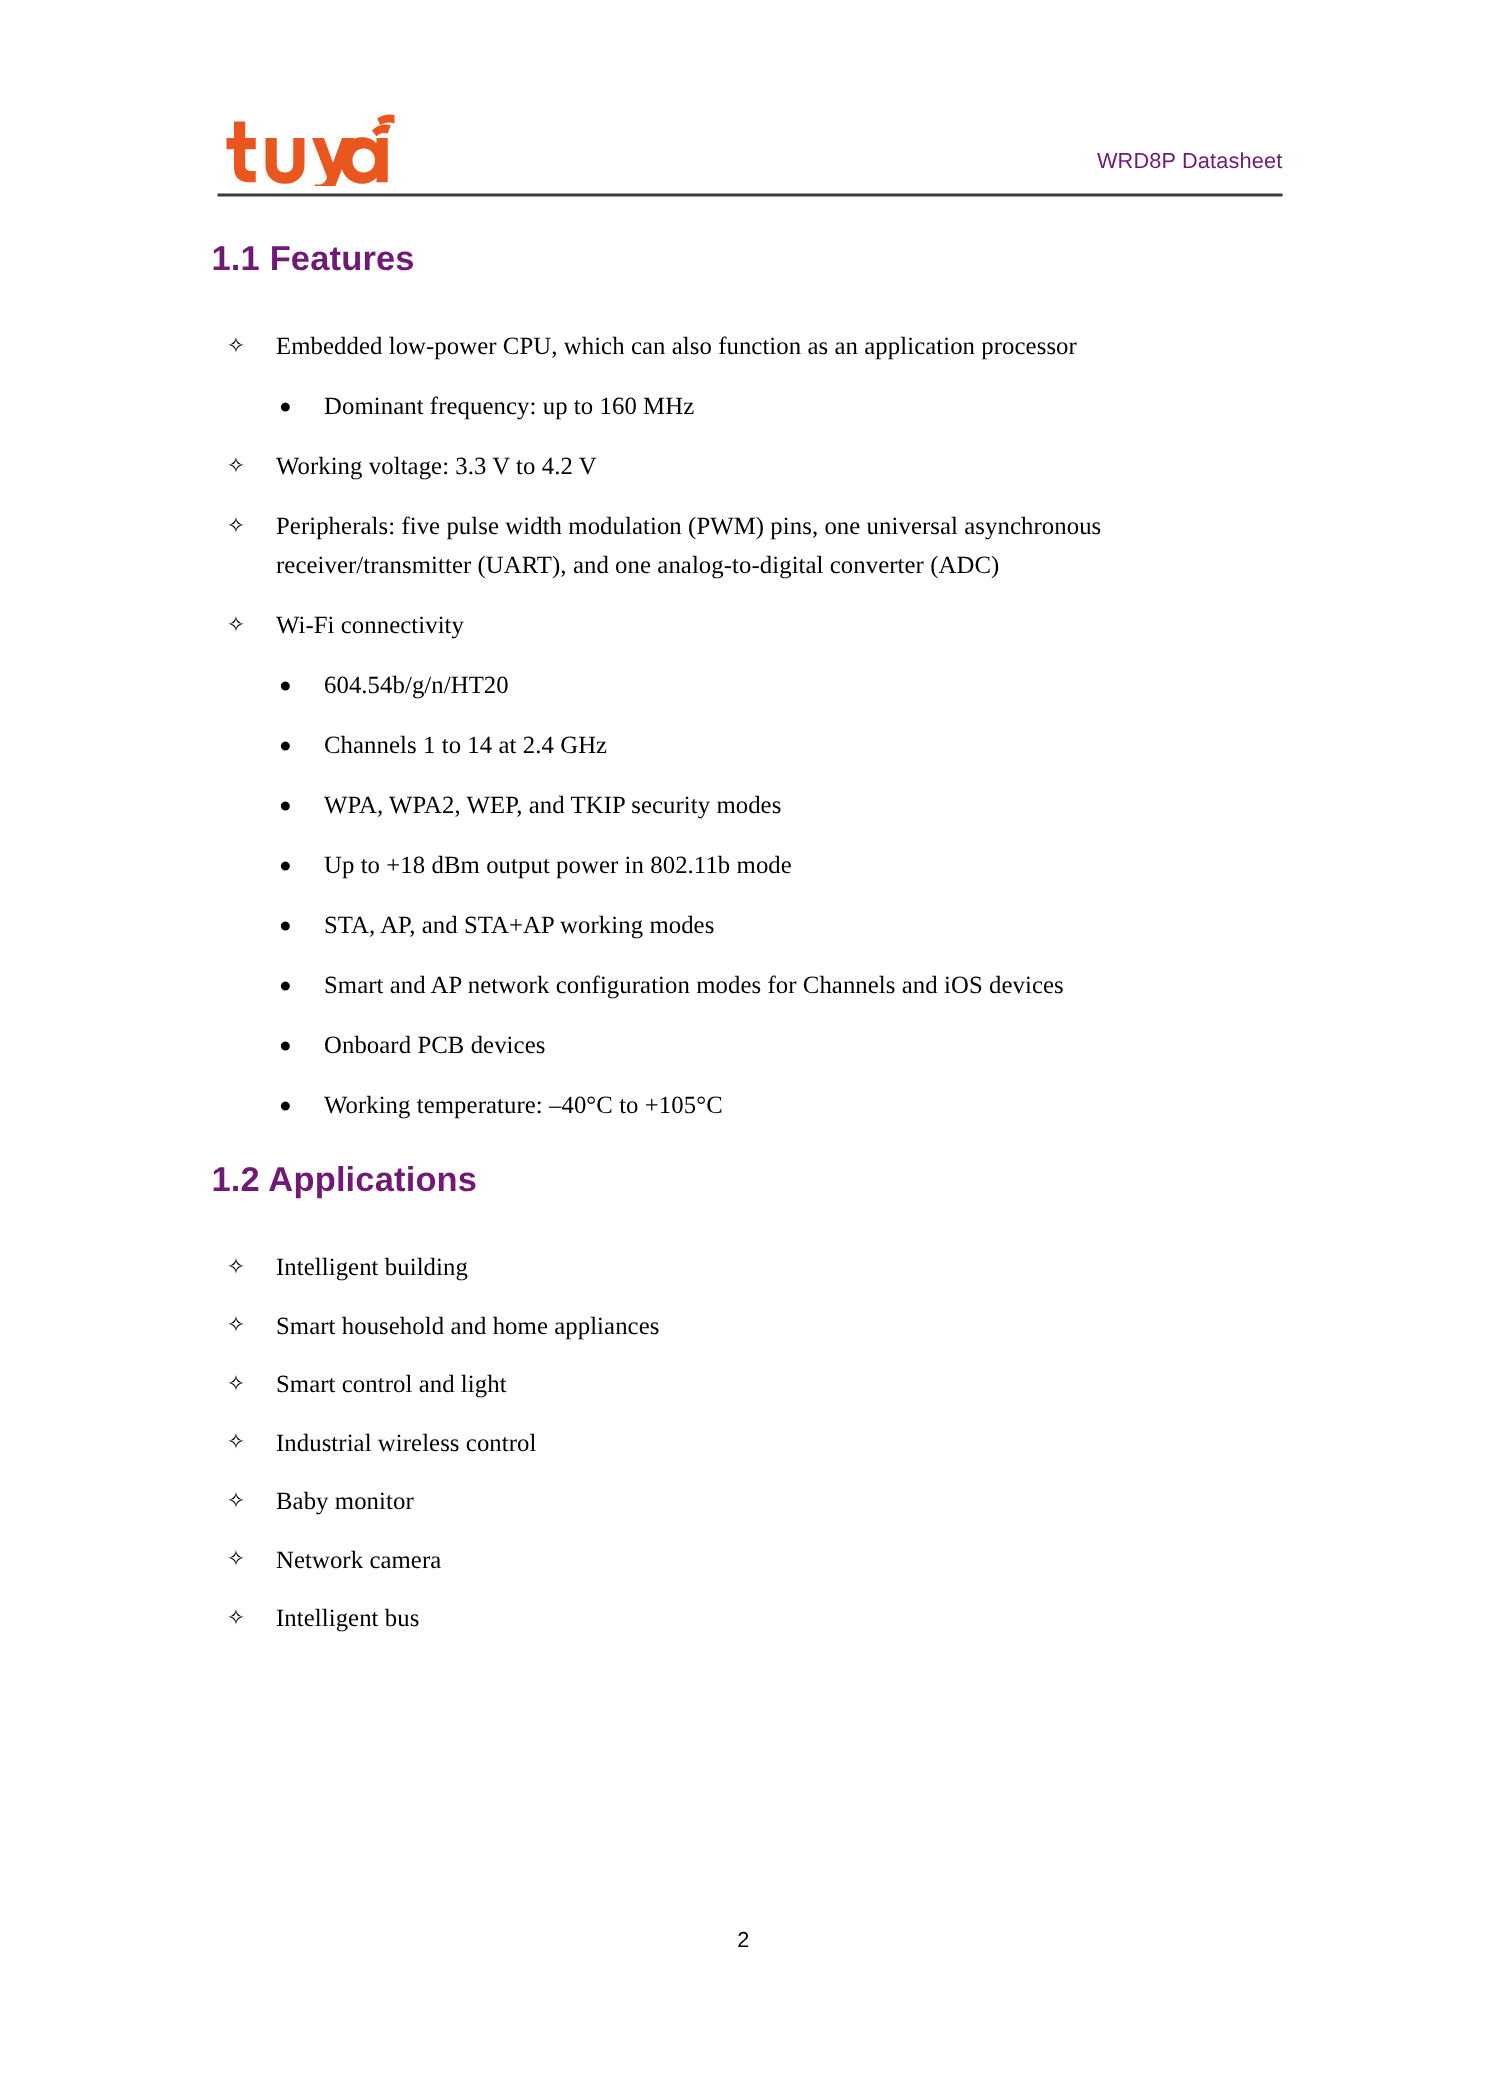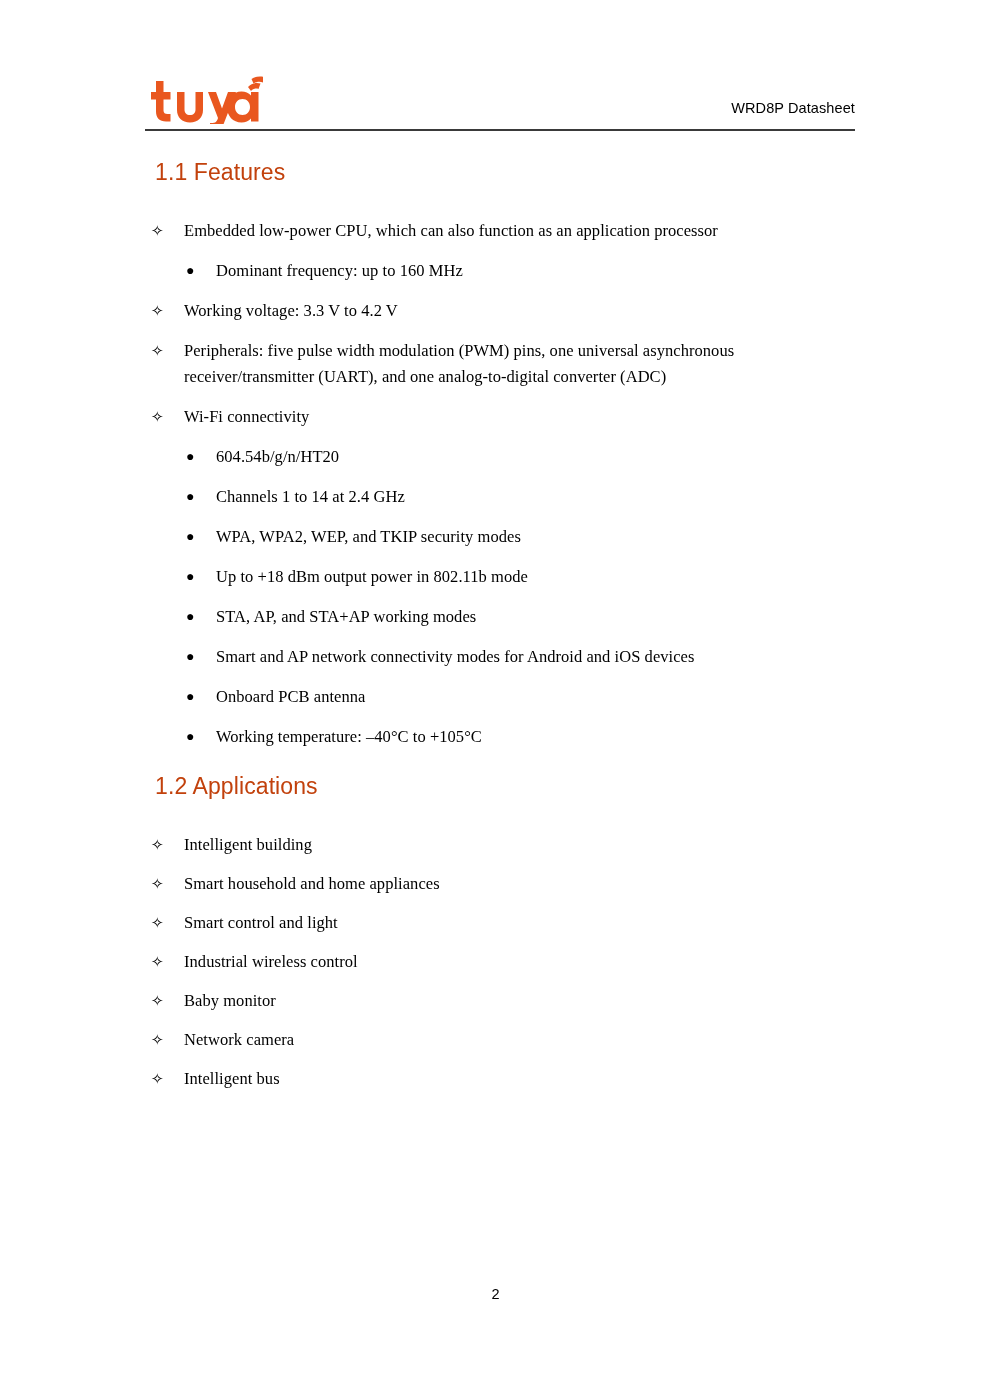--- a/index.html
+++ b/index.html
@@ -38,41 +38,41 @@
   }
   .logo svg { display: block; }
 
   .header-title {
     position: absolute;
     right: 0;
     top: 27px;
     font-size: 14.5px;
     line-height: 18px;
     letter-spacing: 0.1px;
-    color: #000000;
+    color: #701a75;
     white-space: nowrap;
   }
   .header-rule {
     position: absolute;
     left: 0;
     right: 0;
     top: 57px;
     height: 0;
     border-top: 2px solid #3a3a3a;
   }
 
   
   .section-heading {
     position: absolute;
-    left: 155px;
+    left: 141px;
     font-size: 23px;
-    font-weight: normal;
+    font-weight: bold;
     line-height: 28px;
     letter-spacing: 0.1px;
-    color: #c2410c;
+    color: #701a75;
     white-space: nowrap;
   }
   #heading-features { top: 158px; }
   #heading-applications { top: 772px; }
 
   
   .list {
     position: absolute;
     left: 0;
     width: 991px;
@@ -216,25 +216,25 @@
       <div class="li lvl2">
         <span class="marker">●</span>
         <span class="text">Up to +18 dBm output power in 802.11b mode</span>
       </div>
       <div class="li lvl2">
         <span class="marker">●</span>
         <span class="text">STA, AP, and STA+AP working modes</span>
       </div>
       <div class="li lvl2">
         <span class="marker">●</span>
-        <span class="text">Smart and AP network connectivity modes for Android and iOS devices</span>
-      </div>
-      <div class="li lvl2">
-        <span class="marker">●</span>
-        <span class="text">Onboard PCB antenna</span>
+        <span class="text">Smart and AP network configuration modes for Channels and iOS devices</span>
+      </div>
+      <div class="li lvl2">
+        <span class="marker">●</span>
+        <span class="text">Onboard PCB devices</span>
       </div>
       <div class="li lvl2">
         <span class="marker">●</span>
         <span class="text">Working temperature: –40°C to +105°C</span>
       </div>
     </div>
 
   <div class="section-heading" id="heading-applications">1.2 Applications</div>
 
   <div class="list" id="list-applications">

